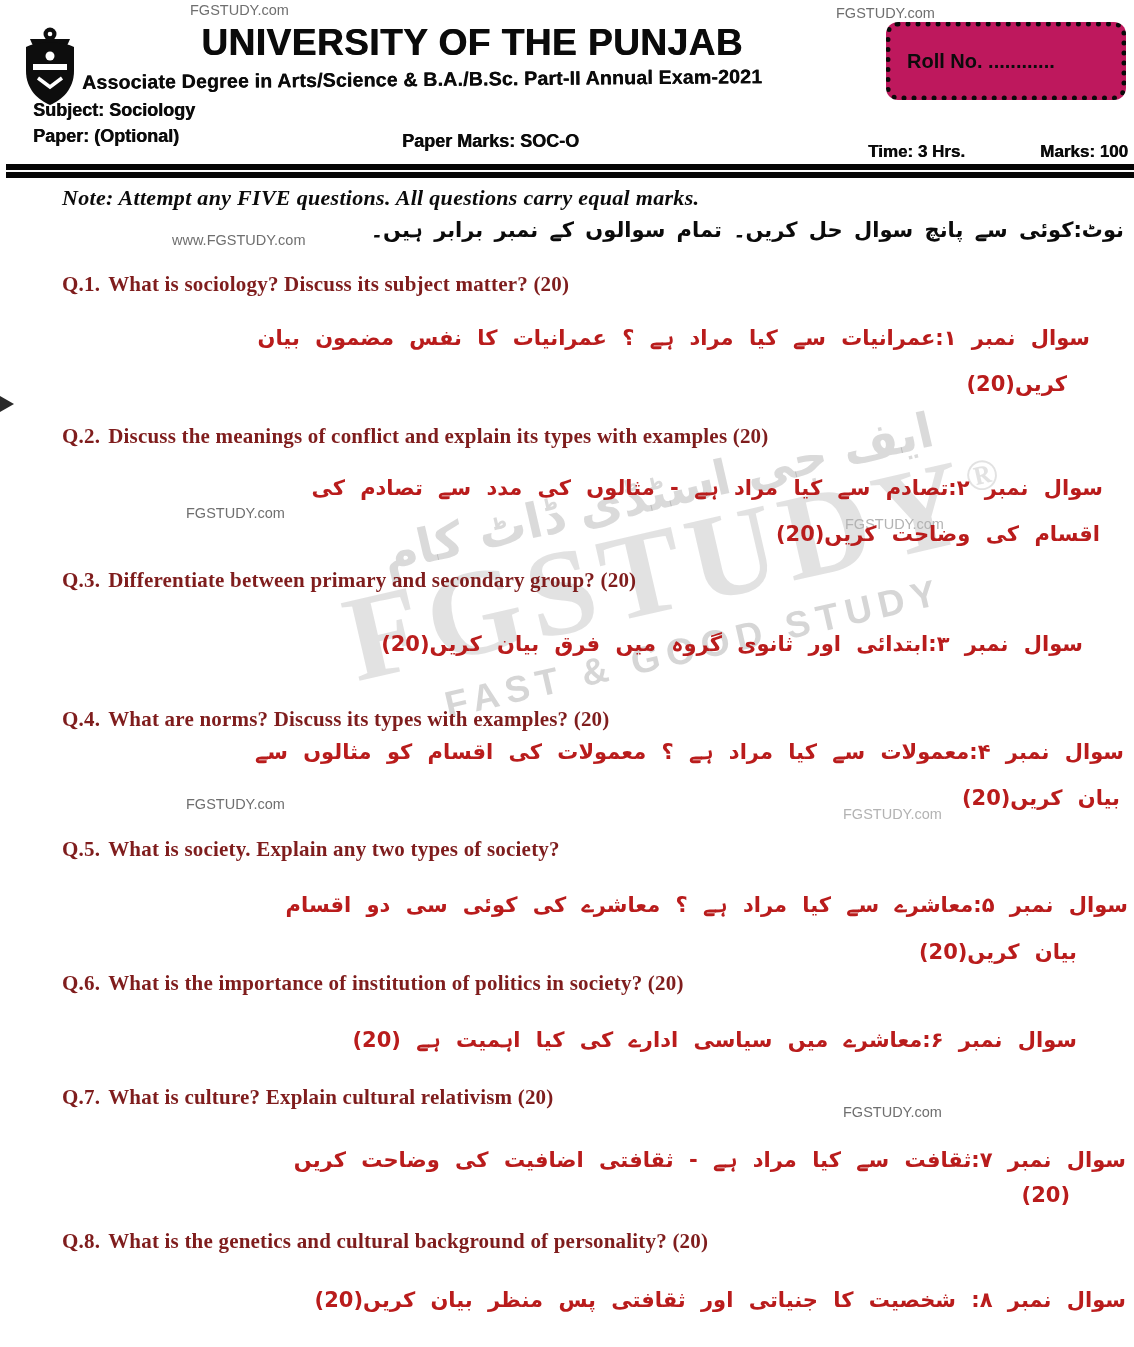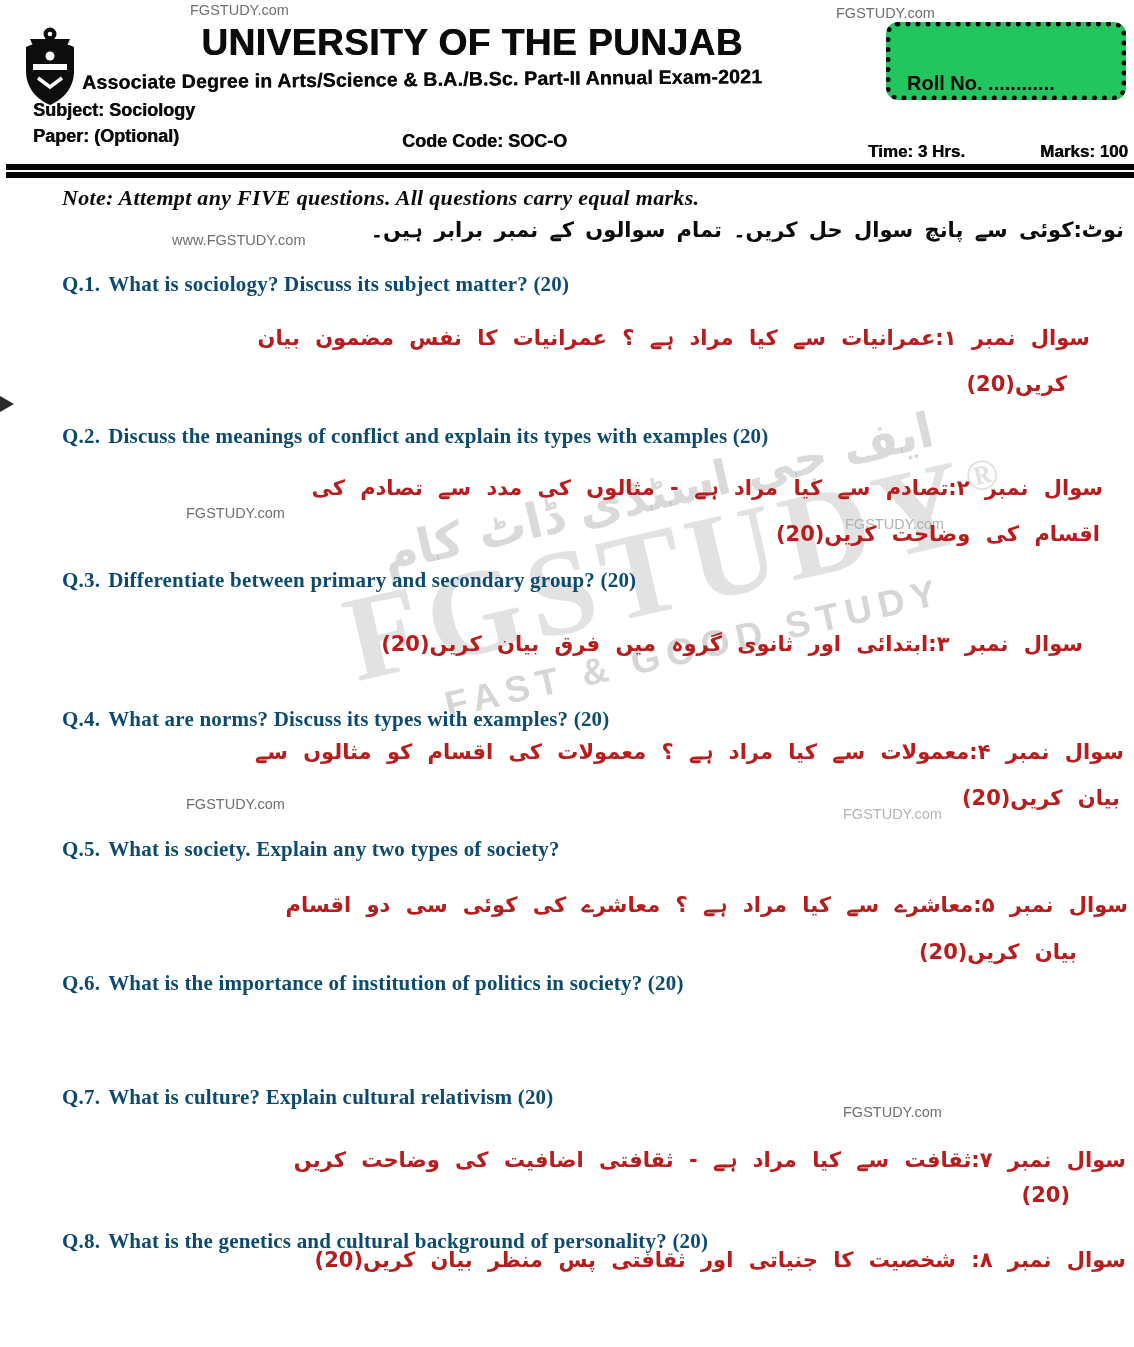--- a/index.html
+++ b/index.html
@@ -55,23 +55,23 @@
   }
   .exam-line{
     position:absolute;left:82px;top:68px;
     font:700 19.5px "Liberation Sans",sans-serif;
     letter-spacing:0.2px;text-shadow:0.4px 0 currentColor;
     transform:rotate(-0.5deg);z-index:2;white-space:nowrap;
   }
   .hdr-left{font:700 18px "Liberation Sans",sans-serif;text-shadow:0.4px 0 currentColor;z-index:2;white-space:nowrap;}
   .rollbox{
     position:absolute;left:886px;top:22px;width:240px;height:78px;
-    box-sizing:border-box;background:#22c55e;
+    box-sizing:border-box;background:#be185d;
     border:5px dotted #0a0a0a;border-radius:12px;
-    display:flex;align-items:flex-end;padding-left:16px;
+    display:flex;align-items:center;padding-left:16px;
     font:700 20px "Liberation Sans",sans-serif;
     z-index:3;white-space:nowrap;
   }
   .time-marks{
     position:absolute;left:868px;top:142px;width:260px;
     display:flex;justify-content:space-between;
     font:700 17px "Liberation Sans",sans-serif;
     text-shadow:0.4px 0 currentColor;z-index:2;white-space:nowrap;
   }
   .rule{
@@ -85,21 +85,21 @@
   }
   .note-ur{
     position:absolute;right:10px;top:218px;direction:rtl;
     font:700 21px "DejaVu Sans",sans-serif;
     word-spacing:4px;z-index:2;white-space:nowrap;margin-left:12px;
   }
   
   .q-en{
     position:absolute;left:62px;
     font:700 21px "Liberation Serif",serif;
-    letter-spacing:0.2px;color:#0c4a6e;z-index:2;white-space:nowrap;
+    letter-spacing:0.2px;color:#7f1d1d;z-index:2;white-space:nowrap;
   }
   .q-en .q-no{margin-right:8px;}
   .q-ur{
     position:absolute;direction:rtl;
     font:700 21px "DejaVu Sans",sans-serif;
     word-spacing:8px;color:#b91c1c;z-index:2;white-space:nowrap;
   }
   .scan-mark{
     position:absolute;left:0;top:396px;width:0;height:0;z-index:2;
     border-top:8px solid transparent;border-bottom:8px solid transparent;
@@ -137,21 +137,21 @@
       <path d="M21 52 l12 9 12-9" stroke="#fff" stroke-width="3.5" fill="none"></path>
     </svg>
   </div>
   <div class="uni-title">UNIVERSITY OF THE PUNJAB</div>
   <div class="exam-line">Associate Degree in Arts/Science &amp; B.A./B.Sc. Part-II Annual Exam-2021</div>
   <div class="rollbox">
     <span>Roll No. ............</span>
   </div>
   <div class="hdr-left abs" style="left:33px;top:100px;">Subject: Sociology</div>
   <div class="hdr-left abs" style="left:33px;top:126px;">Paper: (Optional)</div>
-  <div class="hdr-left abs" style="left:402px;top:131px;">Code Code: SOC-O</div>
+  <div class="hdr-left abs" style="left:402px;top:131px;">Paper Marks: SOC-O</div>
   <div class="time-marks">
     <span>Time: 3 Hrs.</span>
     <span>Marks: 100</span>
   </div>
   <div class="rule"></div>
 
   <div class="note-en">Note: Attempt any FIVE questions.  All questions carry equal marks.</div>
   <div class="note-ur">نوٹ:کوئی سے پانچ سوال حل کریں۔ تمام سوالوں کے نمبر برابر ہیں۔</div>
 
   <div class="scan-mark"></div>
@@ -181,25 +181,26 @@
 
   <div class="q-en" style="top:837px;">
     <span class="q-no">Q.5.</span><span>What is society. Explain any two types of society?</span>
   </div>
   <div class="q-ur" style="top:893px;right:6px;">سوال نمبر ۵:معاشرے سے کیا مراد ہے ؟ معاشرے کی کوئی سی دو اقسام</div>
   <div class="q-ur" style="top:940px;right:57px;">بیان کریں(20)</div>
 
   <div class="q-en" style="top:971px;">
     <span class="q-no">Q.6.</span><span>What is the importance of institution of politics in society? (20)</span>
   </div>
+  <div class="q-ur" style="top:1028px;right:57px;">سوال نمبر ۶:معاشرے میں سیاسی ادارے کی کیا اہمیت ہے (20)</div>
 
   <div class="q-en" style="top:1085px;">
     <span class="q-no">Q.7.</span><span>What is culture? Explain cultural relativism (20)</span>
   </div>
   <div class="q-ur" style="top:1148px;right:8px;">سوال نمبر ۷:ثقافت سے کیا مراد ہے - ثقافتی اضافیت کی وضاحت کریں</div>
   <div class="q-ur" style="top:1183px;right:64px;">(20)</div>
 
   <div class="q-en" style="top:1229px;">
     <span class="q-no">Q.8.</span><span>What is the genetics and cultural background of personality? (20)</span>
   </div>
-  <div class="q-ur" style="top:1248px;right:8px;">سوال نمبر ۸: شخصیت کا جنیاتی اور ثقافتی پس منظر بیان کریں(20)</div>
+  <div class="q-ur" style="top:1288px;right:8px;">سوال نمبر ۸: شخصیت کا جنیاتی اور ثقافتی پس منظر بیان کریں(20)</div>
 
 </div>
 
 </body></html>

